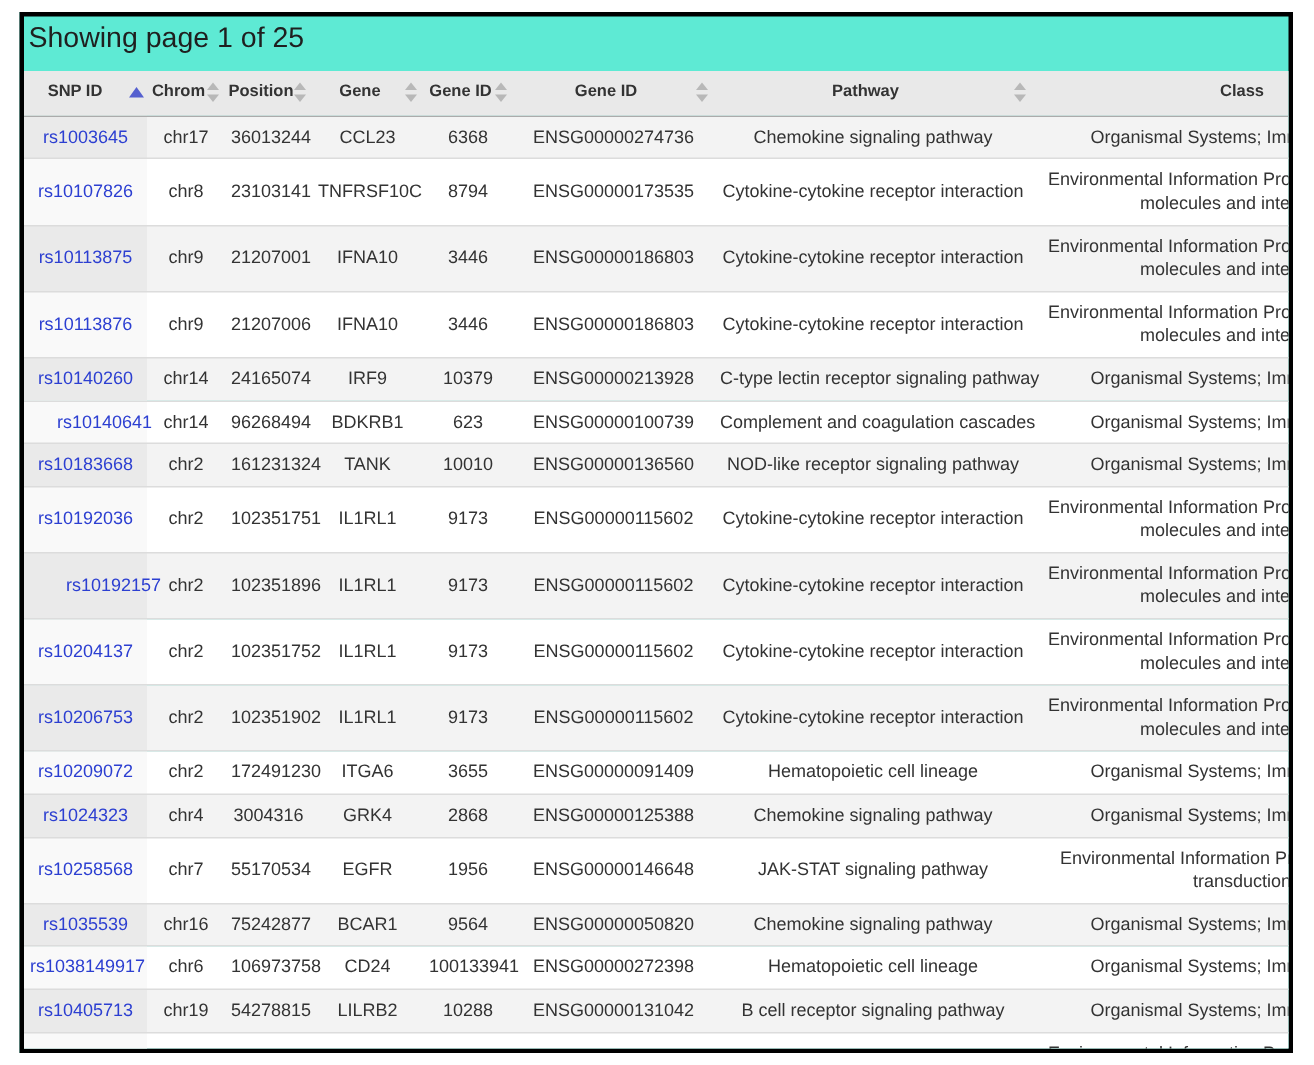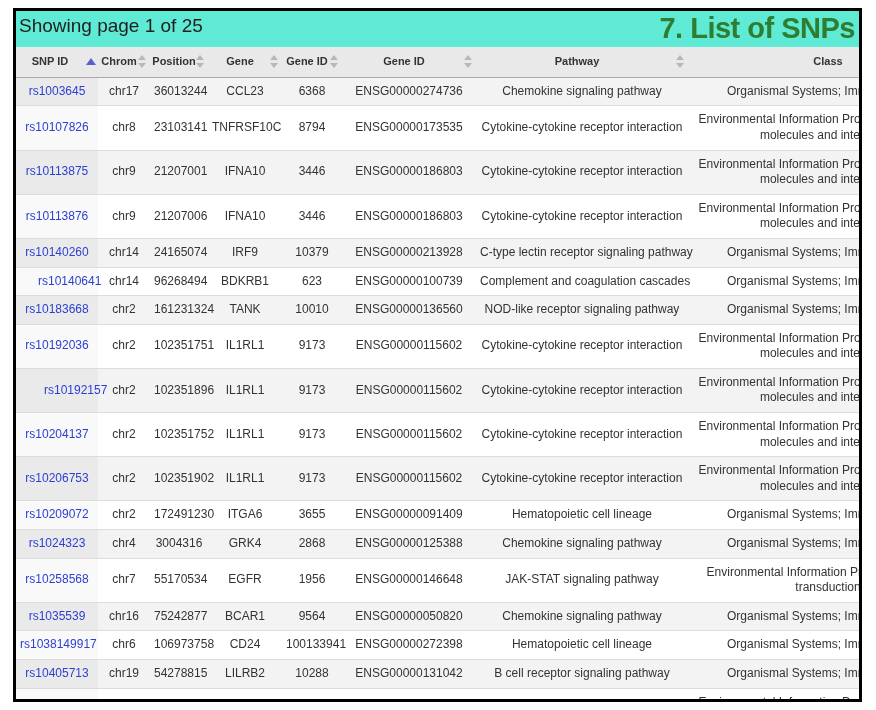--- a/index.html
+++ b/index.html
@@ -77,21 +77,20 @@
   tbody tr:nth-child(even) td:first-child { background: #f9f9f9; }
 
   tbody a { text-decoration: none; }
 </style>
 </head>
 <body>
 
 <div class="frame">
   <div class="topbar">
     <div class="status">Showing page 1 of 25</div>
-    <div class="slide-title" style="color: rgb(46, 125, 48);">7. List of SNPs</div>
   </div>
 
   <table class="snp">
     <colgroup>
         <col class="c-snp_id">
         <col class="c-chrom">
         <col class="c-position">
         <col class="c-gene">
         <col class="c-entry_id">
         <col class="c-gene_id">

